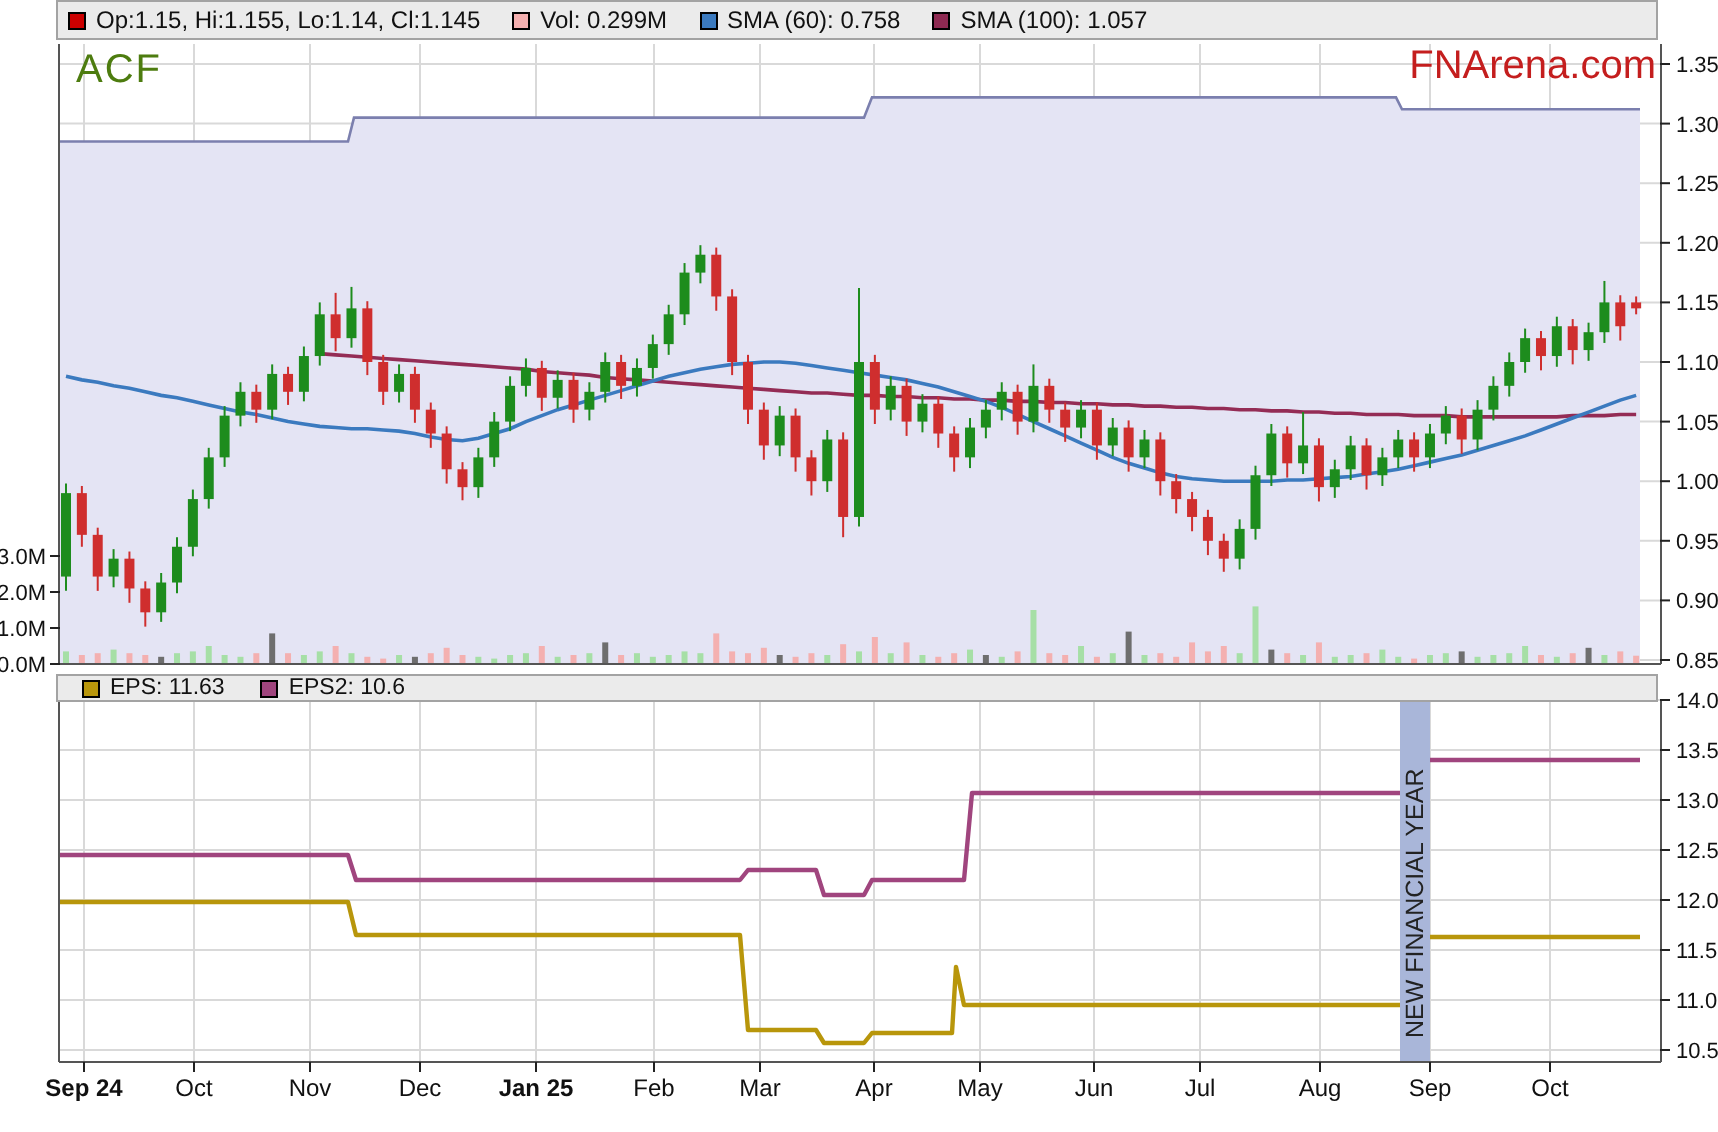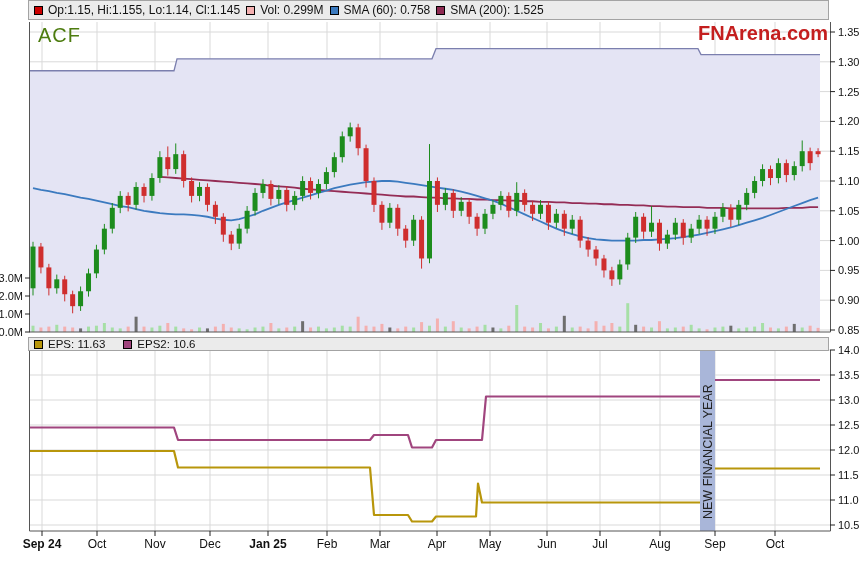--- a/index.html
+++ b/index.html
@@ -1,28 +1,28 @@
 <!DOCTYPE html>
 <html><head>
 <meta charset="utf-8">
 <style>
   html,body{margin:0;padding:0;background:#fff;}
   .screen{position:relative;width:859px;height:566px;background:#ffffff;
           font-family:"Liberation Sans",sans-serif;overflow:hidden;}
   #chart-svg{position:absolute;left:0;top:0;}
   .legend-bar{position:absolute;left:28px;width:801px;background:#ebebeb;
               border:1px solid #a3a3a3;display:flex;align-items:center;box-sizing:border-box;}
-  .legend-top{top:0;height:20px;padding-left:5px;gap:6px;}
-  .legend-eps{top:337px;height:14px;padding-left:5px;gap:18px;}
+  .legend-top{top:0;height:20px;padding-left:5px;gap:16px;}
+  .legend-eps{top:337px;height:14px;padding-left:12px;gap:18px;}
   .legend-item{display:flex;align-items:center;gap:5px;white-space:nowrap;}
   .swatch{width:9px;height:9px;border:1px solid #000;box-sizing:border-box;display:inline-block;}
   .legend-label{font-size:12px;color:#111;}
   .legend-eps .legend-label{font-size:11.5px;}
   .ticker{position:absolute;left:38px;top:24px;font-size:20px;color:#4d7c0f;letter-spacing:1px;}
-  .brand{position:absolute;right:31px;top:22px;font-size:20px;font-weight:bold;color:#c41e1e;}
+  .brand{position:absolute;right:31px;top:22px;font-size:20px;font-weight:normal;color:#c41e1e;}
 </style>
 </head>
 <body>
 
 <div class="screen">
 
   <svg id="chart-svg" width="859" height="566" viewBox="0 0 859 566">
       <line x1="30" y1="31.999999999999943" x2="830" y2="31.999999999999943" stroke="#d9d9d9"></line>
       <line x1="30" y1="61.799999999999955" x2="830" y2="61.799999999999955" stroke="#d9d9d9"></line>
       <line x1="30" y1="91.6" x2="830" y2="91.6" stroke="#d9d9d9"></line>
@@ -470,21 +470,21 @@
     <div class="legend-item">
       <span class="swatch" style="background: rgb(244, 176, 176);"></span>
       <span class="legend-label">Vol: 0.299M</span>
     </div>
     <div class="legend-item">
       <span class="swatch" style="background: rgb(59, 122, 191);"></span>
       <span class="legend-label">SMA (60): 0.758</span>
     </div>
     <div class="legend-item">
       <span class="swatch" style="background: rgb(142, 42, 82);"></span>
-      <span class="legend-label">SMA (200): 1.525</span>
+      <span class="legend-label">SMA (100): 1.057</span>
     </div>
   </div>
 
   <div class="ticker">ACF</div>
   <div class="brand">FNArena.com</div>
 
   <div class="legend-bar legend-eps">
     <div class="legend-item">
       <span class="swatch" style="background: rgb(184, 150, 11);"></span>
       <span class="legend-label">EPS: 11.63</span>

